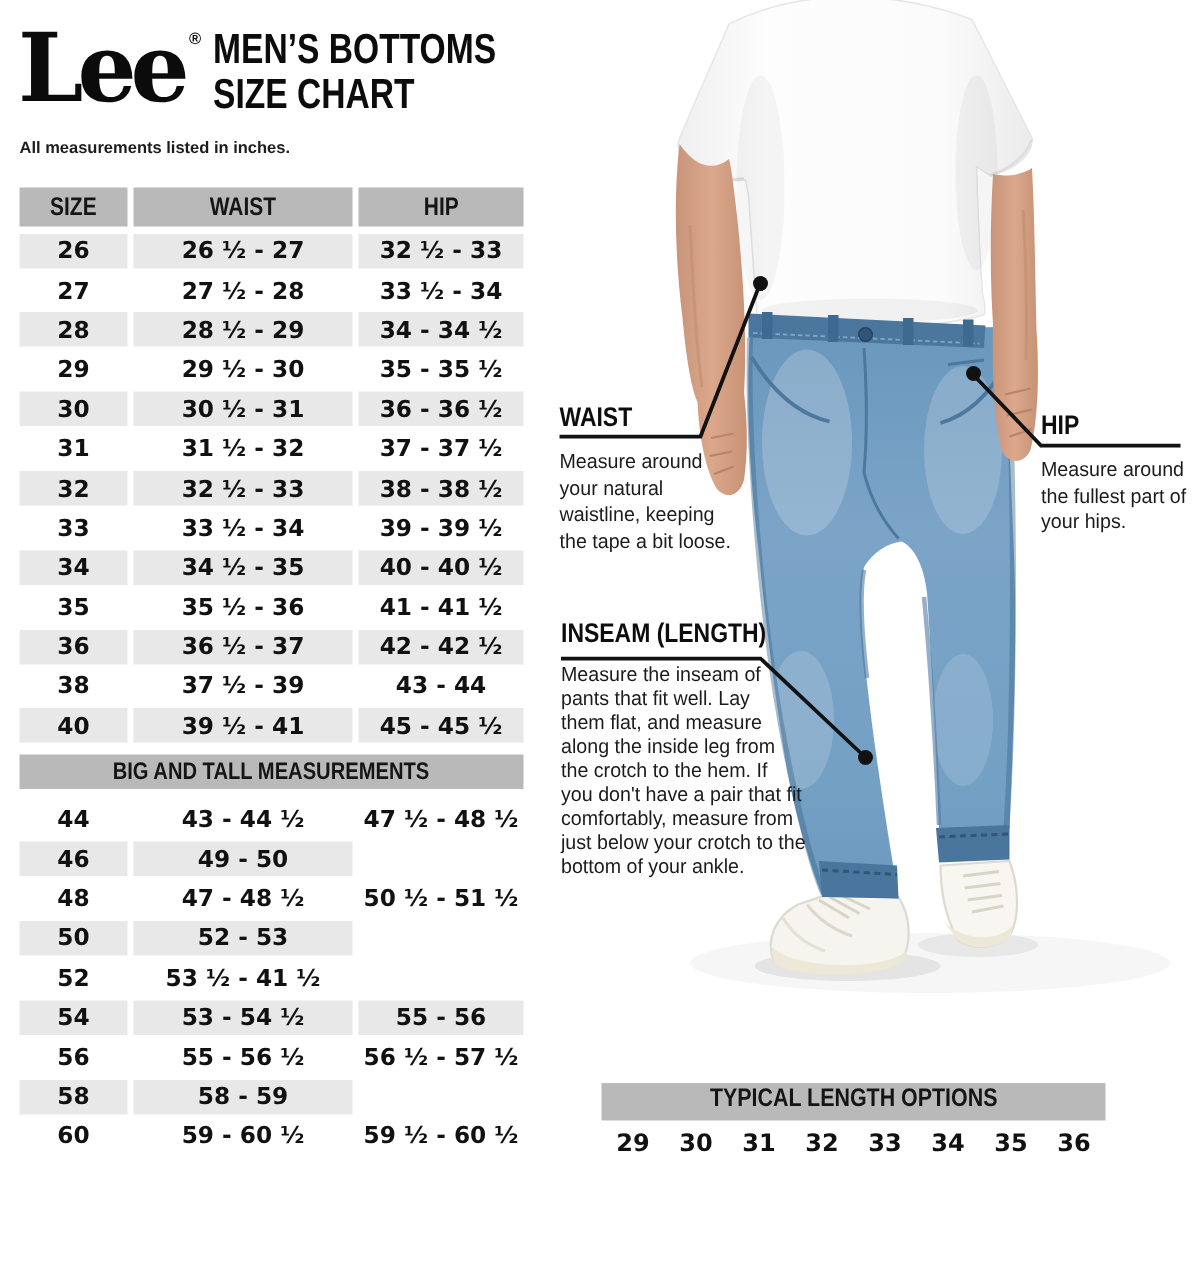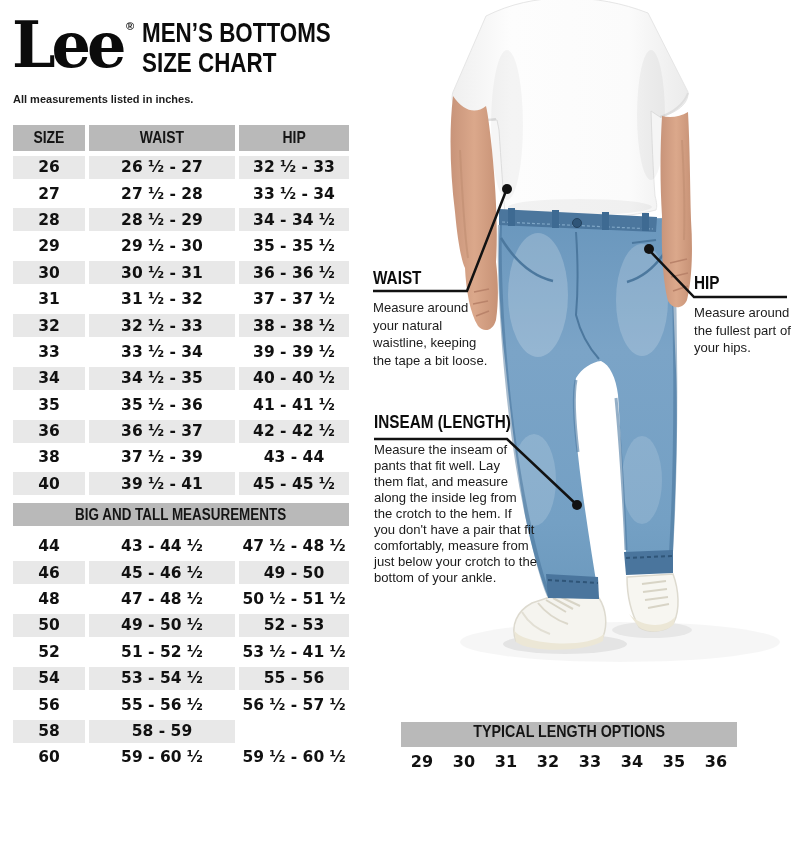--- a/index.html
+++ b/index.html
@@ -149,36 +149,33 @@
       <span>BIG AND TALL MEASUREMENTS</span>
     </div>
     <div class="t-rows" id="rows-bigtall" style="margin-top:0;">
         <div class="t-grid t-row">
           <div class="cell">44</div>
           <div class="cell">43 - 44 ½</div>
           <div class="cell">47 ½ - 48 ½</div>
         </div>
         <div class="t-grid t-row striped">
           <div class="cell">46</div>
-          <div class="cell">45 - 46 ½</div>
           <div class="cell">49 - 50</div>
         </div>
         <div class="t-grid t-row">
           <div class="cell">48</div>
           <div class="cell">47 - 48 ½</div>
           <div class="cell">50 ½ - 51 ½</div>
         </div>
         <div class="t-grid t-row striped">
           <div class="cell">50</div>
-          <div class="cell">49 - 50 ½</div>
           <div class="cell">52 - 53</div>
         </div>
         <div class="t-grid t-row">
           <div class="cell">52</div>
-          <div class="cell">51 - 52 ½</div>
           <div class="cell">53 ½ - 41 ½</div>
         </div>
         <div class="t-grid t-row striped">
           <div class="cell">54</div>
           <div class="cell">53 - 54 ½</div>
           <div class="cell">55 - 56</div>
         </div>
         <div class="t-grid t-row">
           <div class="cell">56</div>
           <div class="cell">55 - 56 ½</div>

